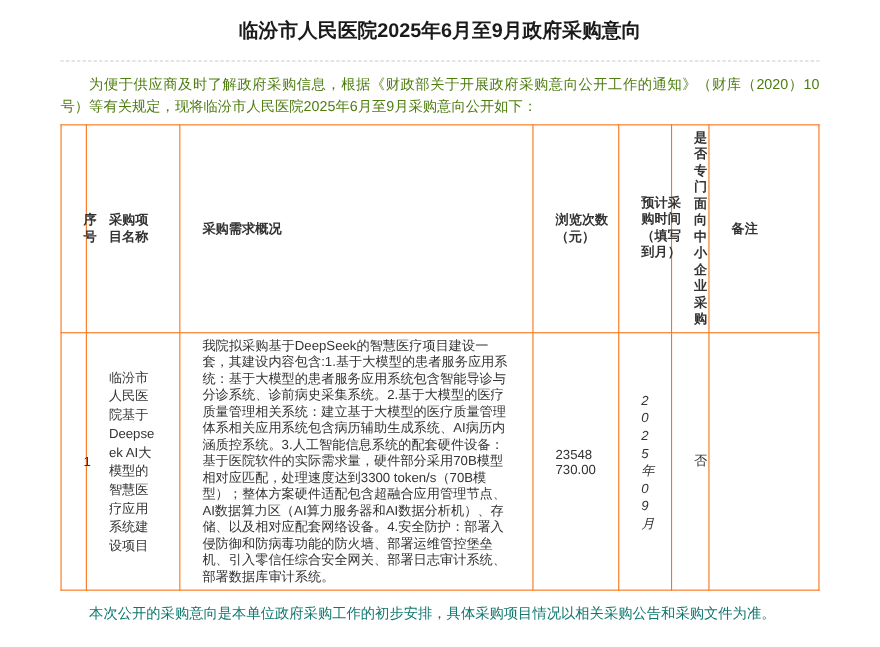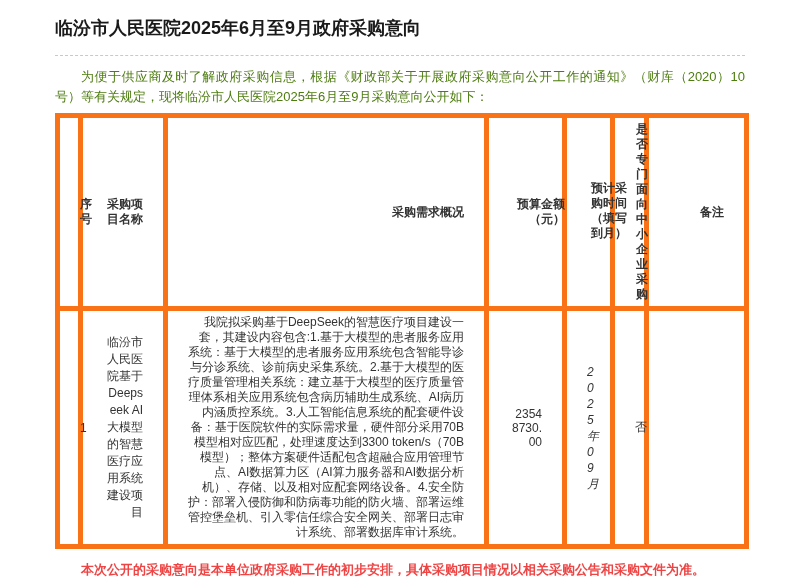--- a/index.html
+++ b/index.html
@@ -1,35 +1,35 @@
 <!DOCTYPE html>
 <html><head>
 <meta charset="utf-8">
 <style>
   * { margin: 0; padding: 0; box-sizing: border-box; }
   html, body { width: 800px; height: 588px; background: #ffffff; overflow: hidden; }
   body { font-family: "Liberation Sans", "DejaVu Sans", sans-serif; color: #333; }
   .page { width: 690px; margin: 0 auto; padding-top: 16px; }
-  .title { text-align: left; font-size: 18px; font-weight: bold; color: #1a1a1a; line-height: 1.4; }
+  .title { text-align: center; font-size: 18px; font-weight: bold; color: #1a1a1a; line-height: 1.4; }
   .meta { text-align: center; margin-top: 15px; font-size: 12px; color: #8a8a8a; }
   .meta .meta-item { margin: 0 13px; }
   .sep { border: none; border-top: 1px dashed #c9c9c9; margin-top: 14px; }
   .intro { margin-top: 11px; font-size: 13px; line-height: 1.55; text-indent: 2em; color: #4d7c0f; text-align: justify; }
   table.ptable { border-collapse: collapse; margin-top: 6px; table-layout: fixed; width: 689px; }
-  table.ptable th, table.ptable td { border: 5px solid #f97316; font-size: 12px; color: #333; text-align: right; vertical-align: middle; padding: 4px 20px; word-break: break-all; }
+  table.ptable th, table.ptable td { border: 1px solid #f97316; font-size: 12px; color: #333; text-align: left; vertical-align: middle; padding: 4px 20px; word-break: break-all; }
   table.ptable th { font-weight: bold; line-height: 15px; }
   .col-seq { width: 23px; } .col-name { width: 85px; } .col-req { width: 321px; }
   .col-budget { width: 78px; } .col-time { width: 48px; } .col-sme { width: 34px; } .col-remark { width: 100px; }
   .th-inner-budget { width: 56px; margin: 0 auto; }
   .th-inner-time { width: 40px; margin: 0 auto; font-family: Liberation Mono, monospace; }
   .th-inner-sme { width: 13px; margin: 0 auto; line-height: 15px; }
   td.cell-name { line-height: 17px; padding: 4px 5px; }
   td.cell-req { line-height: 15px; padding: 6px 10px; text-align: center; }
   td.cell-time { line-height: 16px; font-style: italic; }
-  .footer-note { margin-top: 11px; font-size: 13px; line-height: 1.5; text-indent: 2em; color: #ef4444; font-weight: bold; }
+  .footer-note { margin-top: 11px; font-size: 13px; line-height: 1.5; text-indent: 2em; color: #0f766e; }
 </style>
 </head>
 <body>
 
 <div class="page">
 
   <h1 class="title">临汾市人民医院2025年6月至9月政府采购意向</h1>
 
 
   <hr class="sep">
@@ -51,21 +51,21 @@
         <th>
             <div>序号</div>
           </th>
         <th>
             <div>采购项目名称</div>
           </th>
         <th>
             <div>采购需求概况</div>
           </th>
         <th>
-            <div class="th-inner-budget">预算金额（元）</div>
+            <div class="th-inner-budget">浏览次数（元）</div>
           </th>
         <th>
             <div class="th-inner-time">预计采购时间（填写到月）</div>
           </th>
         <th>
             <div class="th-inner-sme">是否专门面向中小企业采购</div>
           </th>
         <th>
             <div>备注</div>
           </th>

